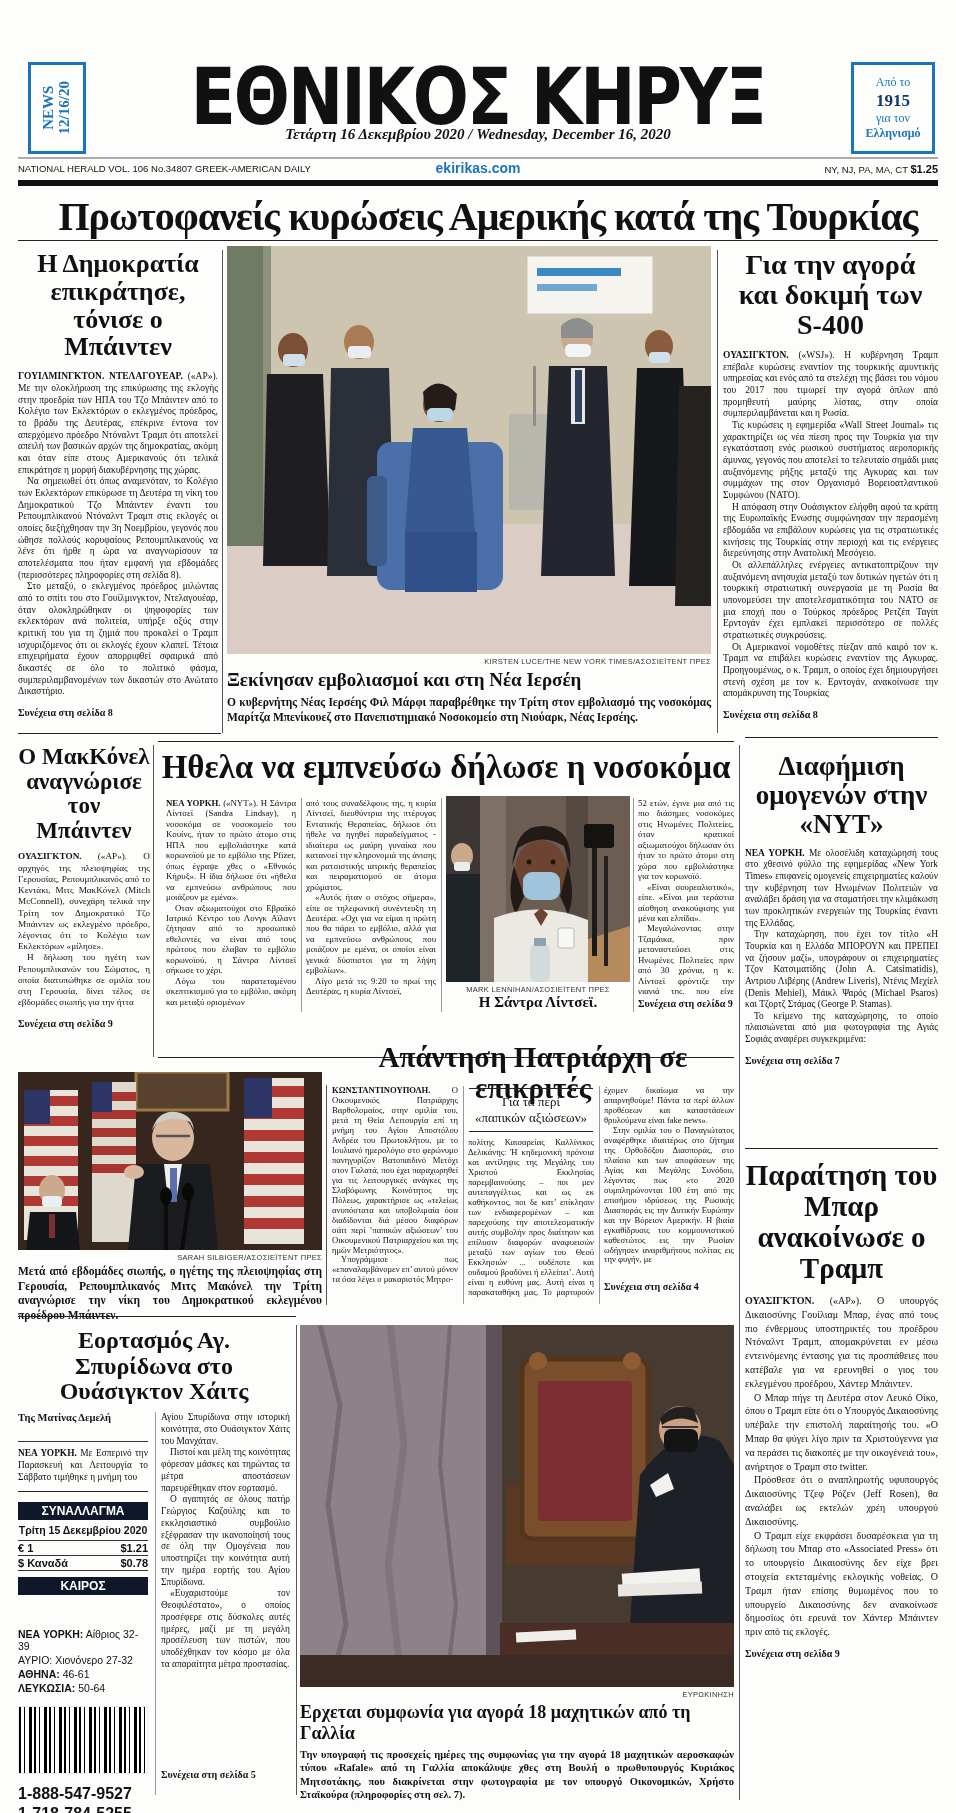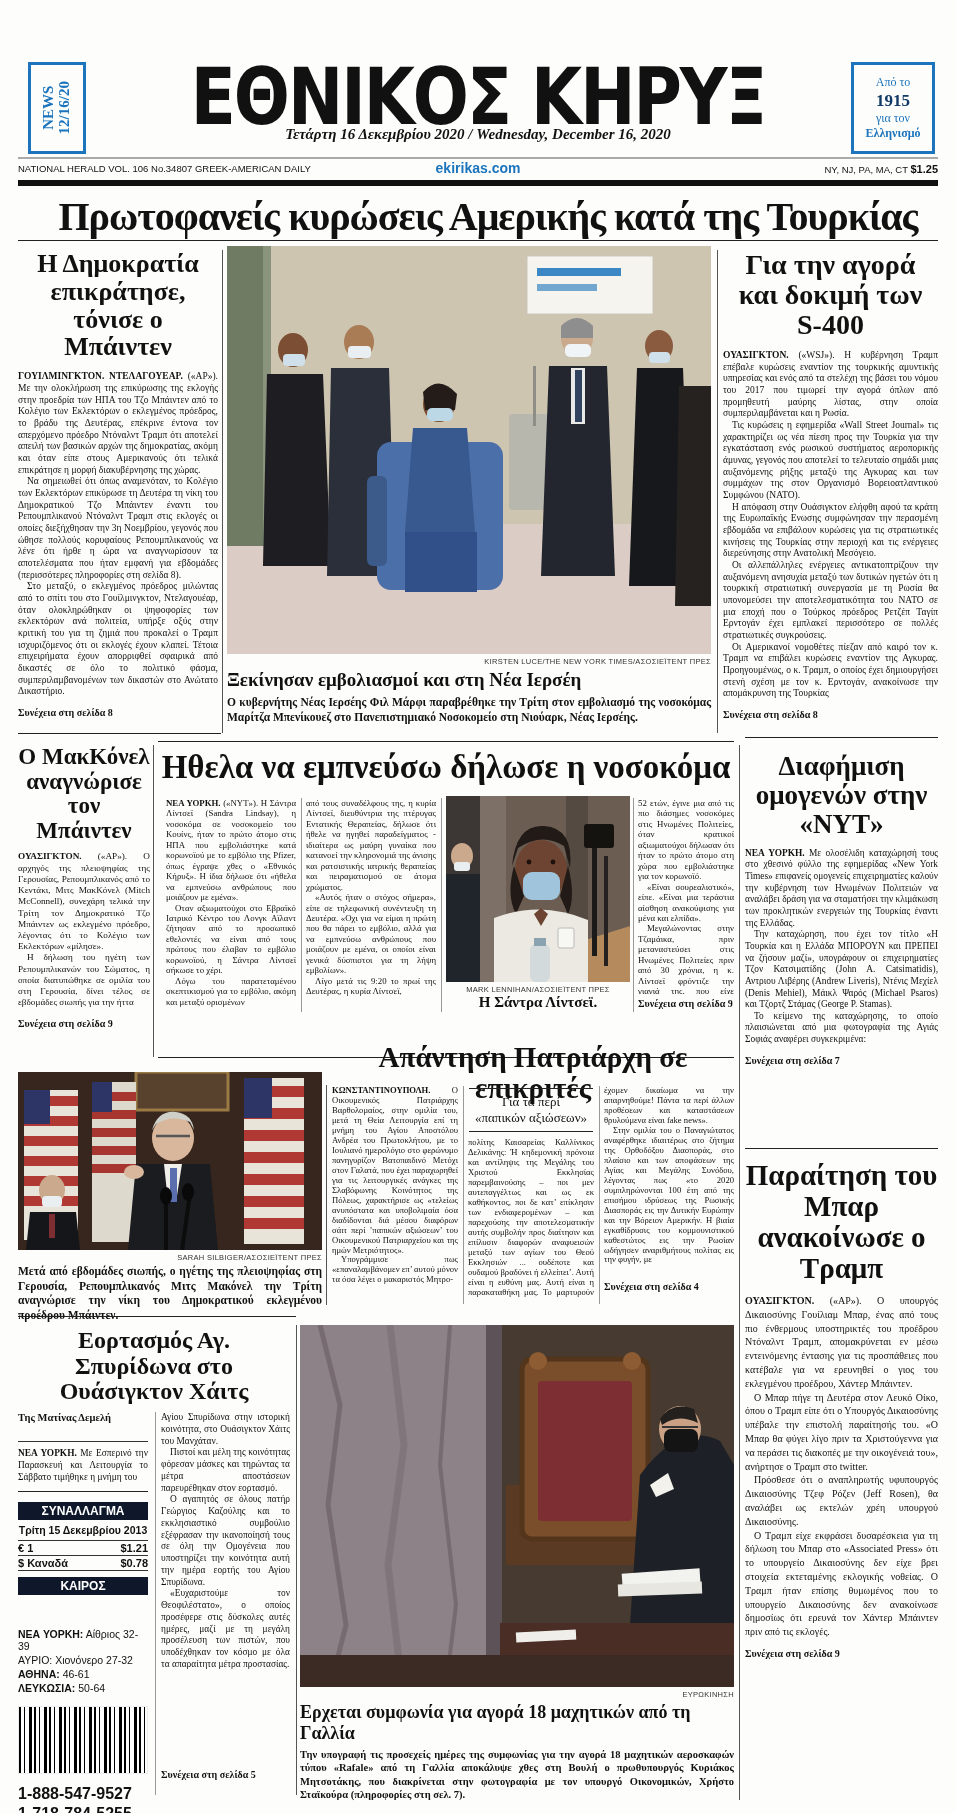--- a/index.html
+++ b/index.html
@@ -349,21 +349,21 @@
 
 <div class="abs" style="left:18px;top:1412px;width:130px;">
   <div style="font-weight:bold;font-size:10.5px;border-bottom:1px solid #333;padding-bottom:18px;margin-bottom:6px;">Της Ματίνας Δεμελή</div>
   <div class="body" style="font-size:9.4px;line-height:1.25;">
     <p class="first"><b class="lead">ΝΕΑ ΥΟΡΚΗ.</b> <span>Με Εσπερινό την Παρασκευή και Λειτουργία το Σάββατο τιμήθηκε η μνήμη του</span></p>
   </div>
   <div class="hrule" style="position:static;margin-top:8px;"></div>
 
   <div style="margin-top:10px;">
     <div class="boxhdr">ΣΥΝΑΛΛΑΓΜΑ</div>
-    <div style="text-align:center;font-family:'Liberation Sans',sans-serif;font-weight:bold;font-size:10.5px;padding:4px 0;">Τρίτη 15 Δεκεμβρίου 2013</div>
+    <div style="text-align:center;font-family:'Liberation Sans',sans-serif;font-weight:bold;font-size:10.5px;padding:4px 0;">Τρίτη 15 Δεκεμβρίου 2020</div>
     <div class="fx">
       <div class="fxrow">
         <span>€ 1</span>
           <span>$1.21</span>
       </div>
       <div class="fxrow" style="border-bottom:1px solid #333;">
         <span>$ Καναδά</span>
           <span>$0.78</span>
       </div>
     </div>

